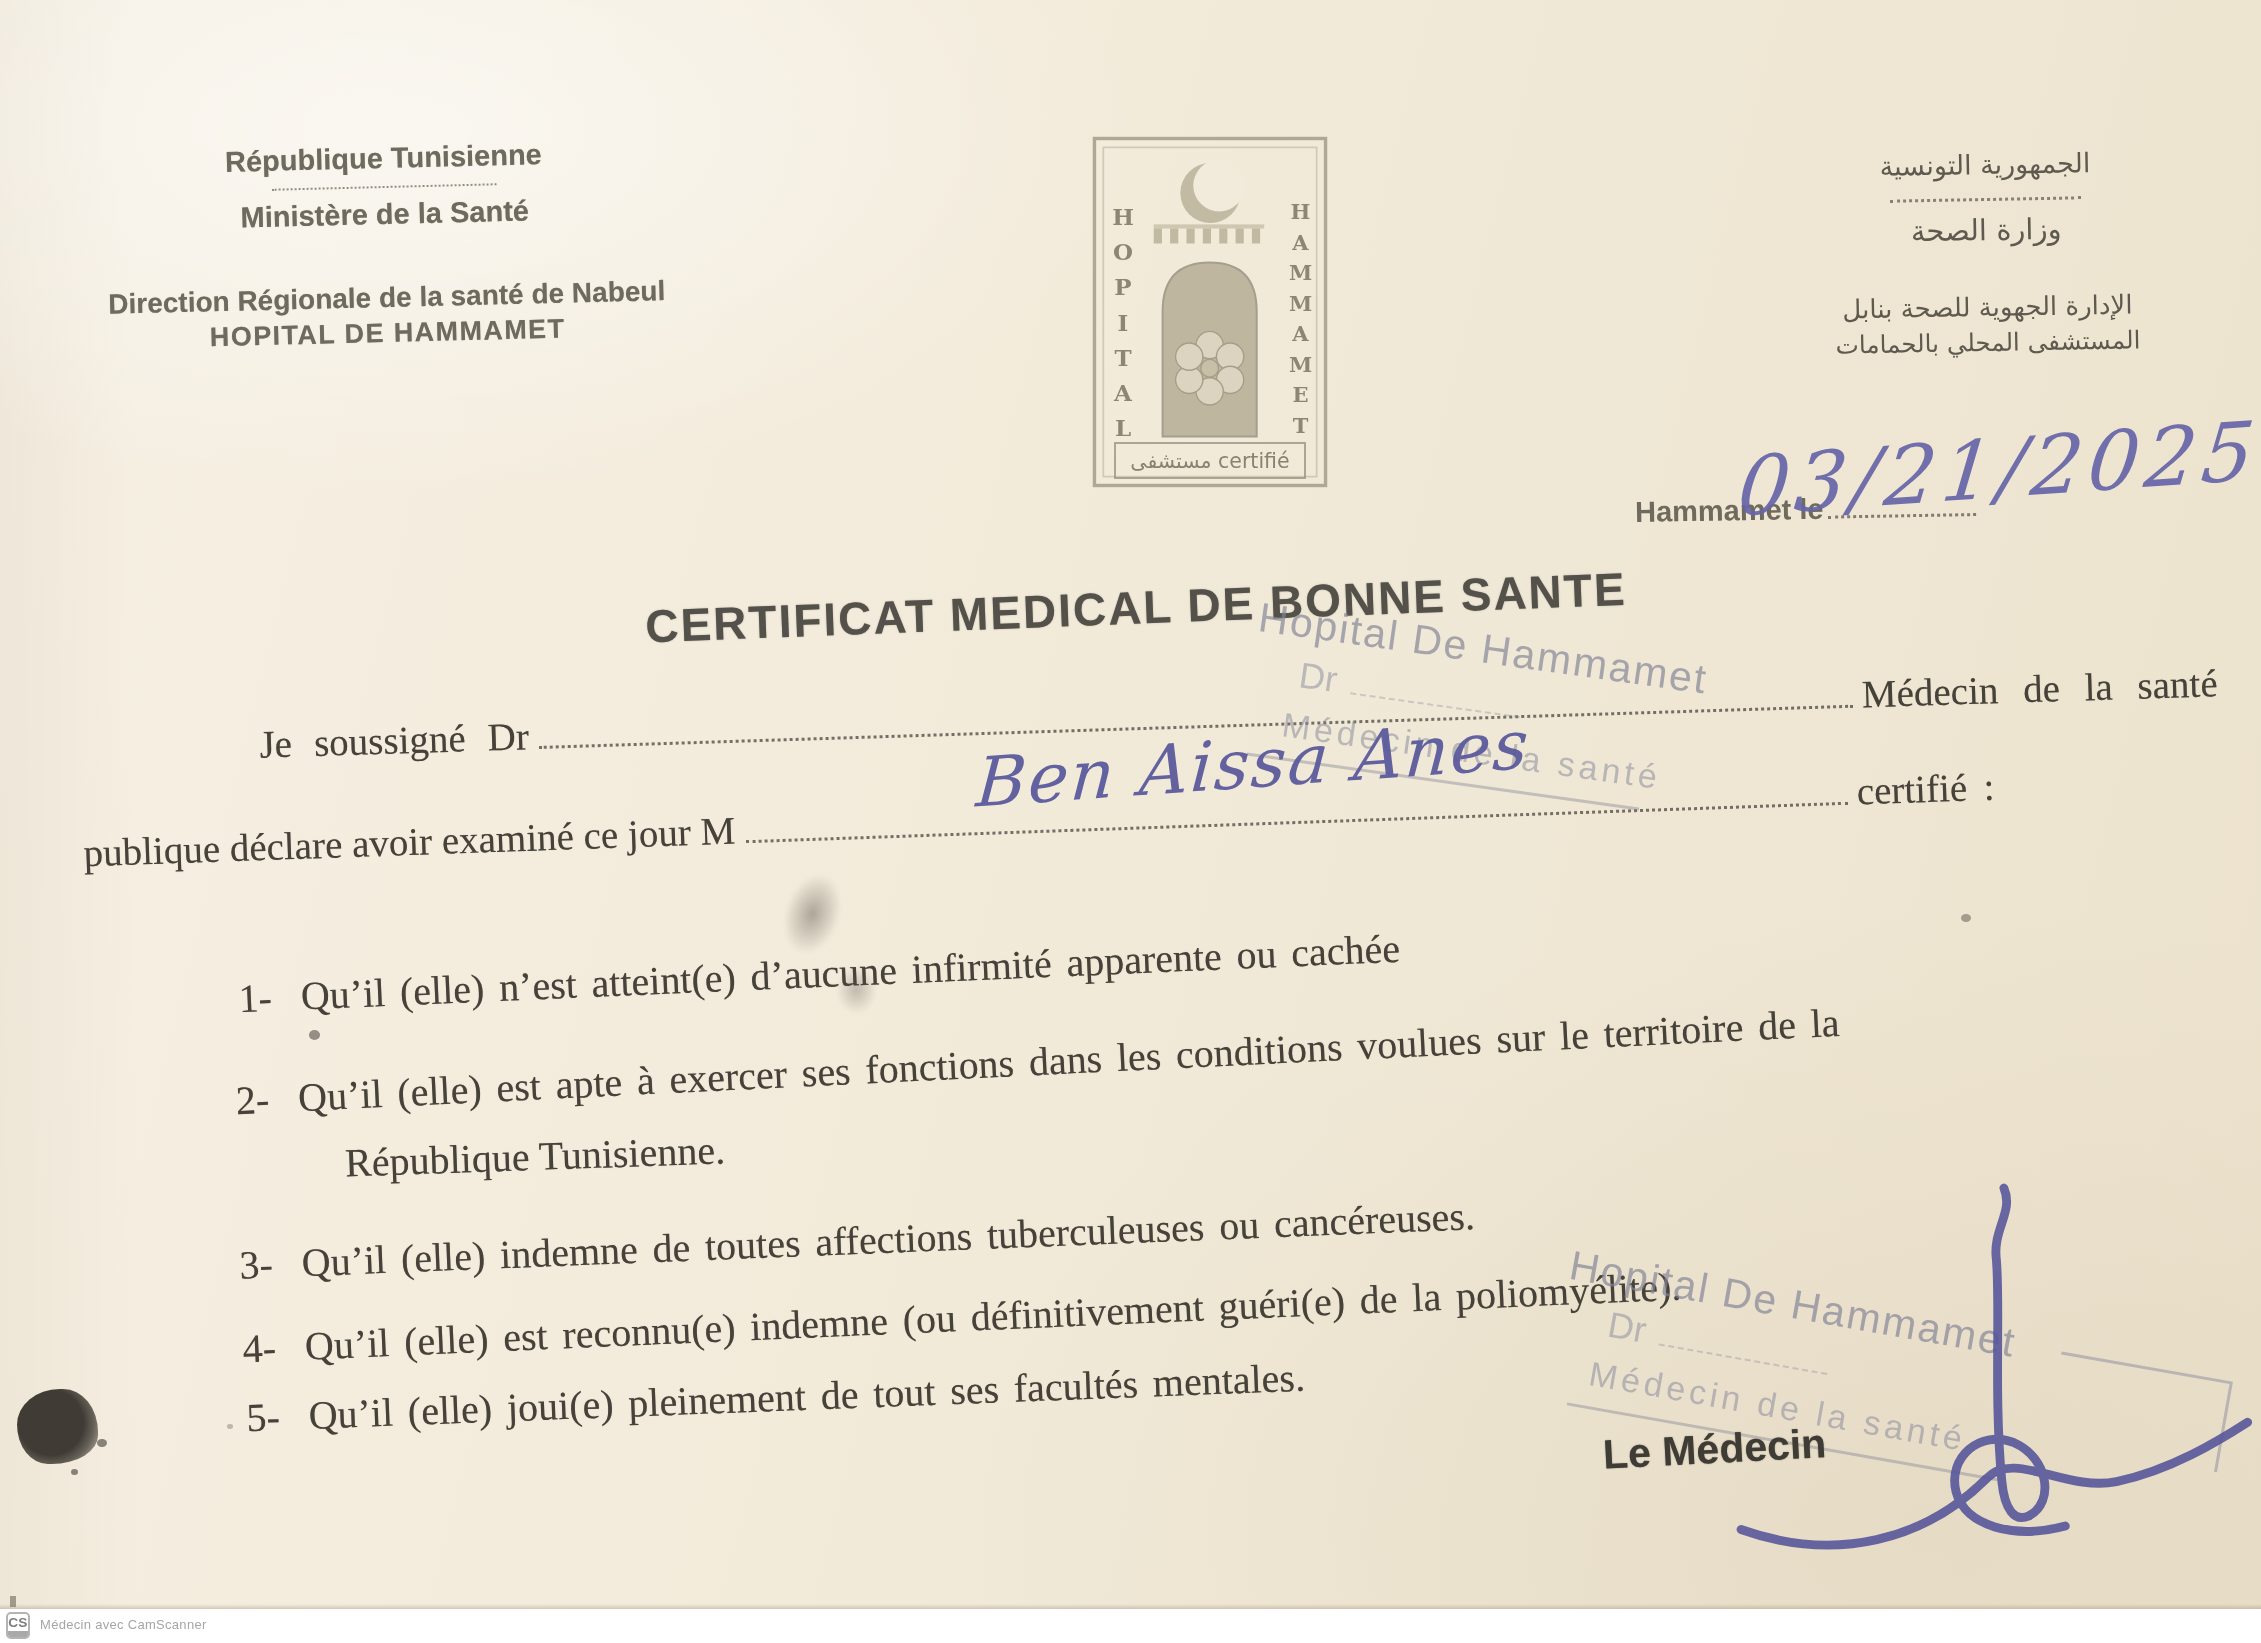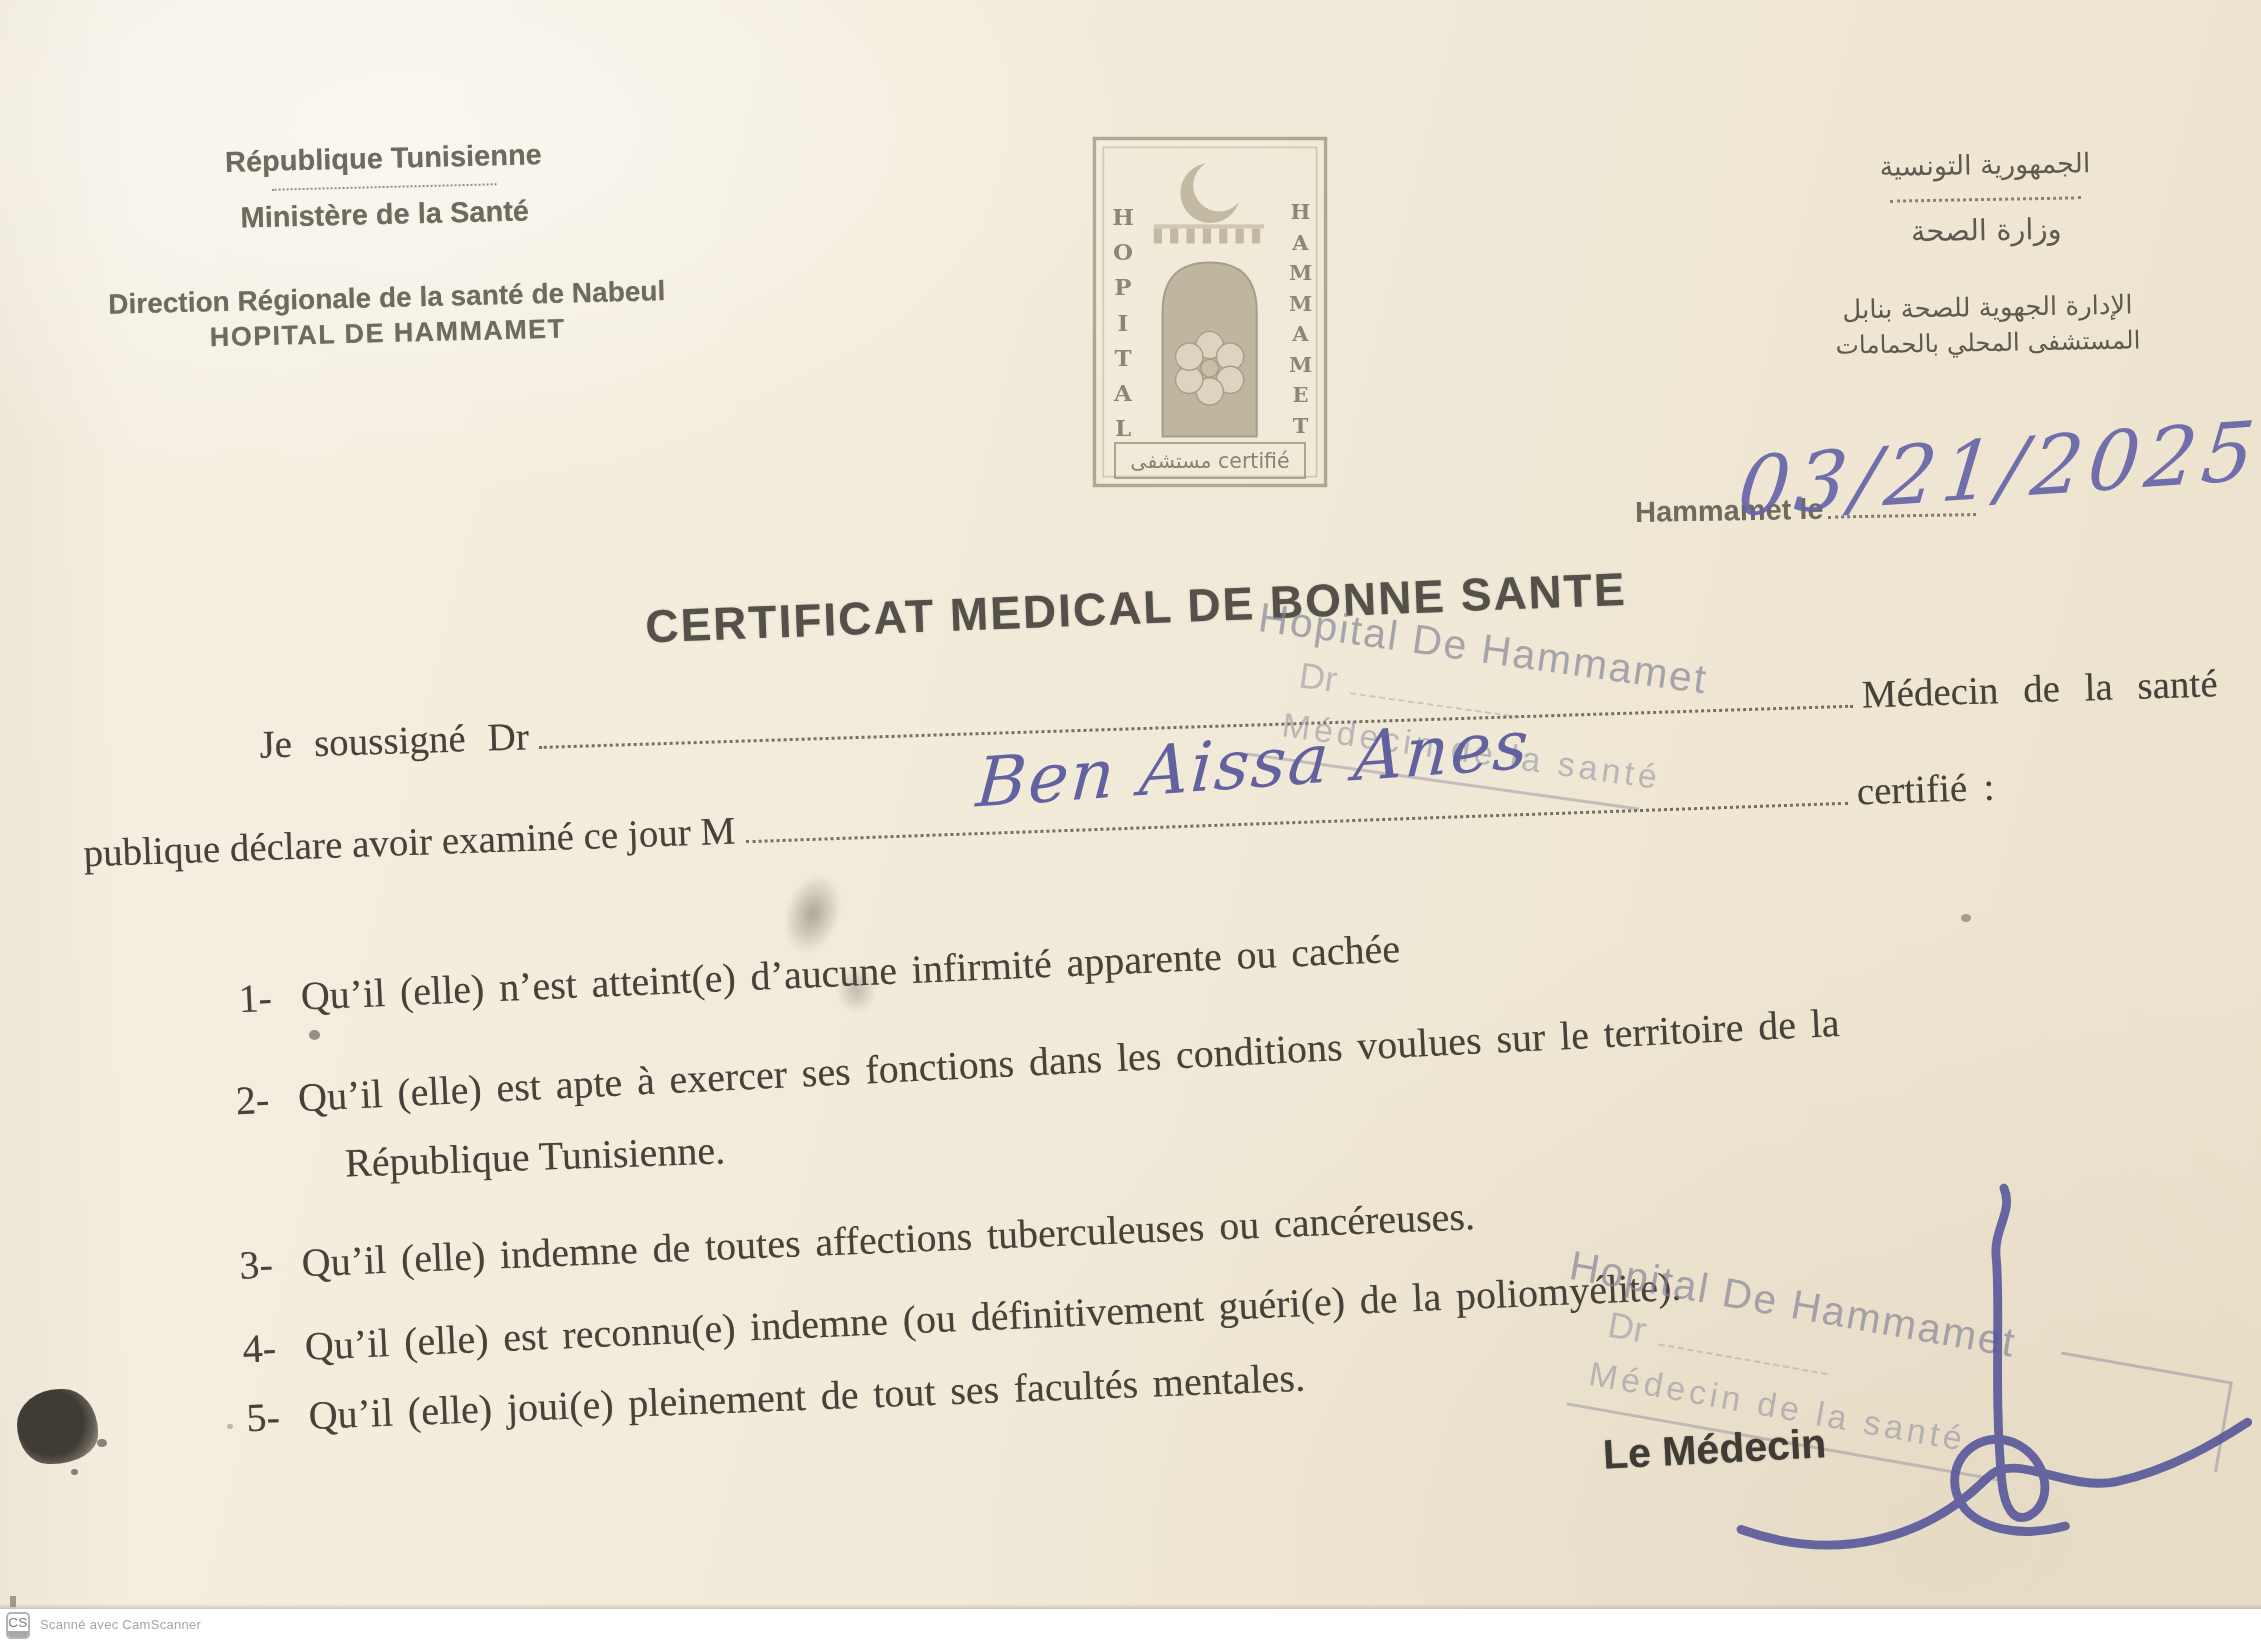--- a/index.html
+++ b/index.html
@@ -102,21 +102,21 @@
   #blob{left:17px;top:1389px;width:81px;height:75px;
         border-radius:55% 45% 60% 40% / 50% 60% 40% 55%;
         background:radial-gradient(circle at 42% 45%,#403c35 0 52%,rgba(64,60,53,.8) 68%,rgba(64,60,53,.15) 100%);
         filter:blur(0.7px);}
   .blobdot{border-radius:50%;background:rgba(64,60,53,.6);filter:blur(0.7px);}
   
   #wm-strip{position:absolute;left:0;top:1609px;width:2261px;height:35px;background:#ffffff;}
   #cs-icon{position:absolute;left:5.5px;top:2.7px;width:24.6px;height:27px;border:2px solid #b4b4b4;
            border-radius:4.8px;background:#ffffff;box-sizing:border-box;overflow:hidden;}
   #cs-icon .cs-txt{display:block;text-align:center;font-family:"Liberation Sans",sans-serif;
-           font-weight:400;font-size:13.7px;color:#7d7d7d;line-height:18px;}
+           font-weight:700;font-size:13.7px;color:#7d7d7d;line-height:18px;}
   #cs-icon .cs-bar{position:absolute;left:0;right:0;bottom:0;height:6.1px;background:#a9a9a9;}
   #wm-text{position:absolute;left:40px;top:8.2px;font-family:"Liberation Sans",sans-serif;
            font-size:13px;color:#a6a6a6;letter-spacing:0.3px;}
 </style>
 </head>
 <body>
 
 <div id="page">
   <div id="paper"></div>
 
@@ -251,16 +251,16 @@
   <div id="blob" class="abs"></div>
   <div class="abs blobdot" style="left:97px;top:1439px;width:9.6px;height:8.2px;"></div>
   <div class="abs blobdot" style="left:71px;top:1469px;width:6.8px;height:6.1px;"></div>
   <div class="abs blobdot" style="left:227px;top:1424px;width:5.5px;height:4.8px;opacity:.5;"></div>
 
   <div id="wm-strip">
     <div id="cs-icon">
       <span class="cs-txt">CS</span>
       <span class="cs-bar"></span>
     </div>
-    <div id="wm-text">Scanné avec CamScanner</div>
+    <div id="wm-text">Médecin avec CamScanner</div>
   </div>
 </div>
 
 
 </body></html>

